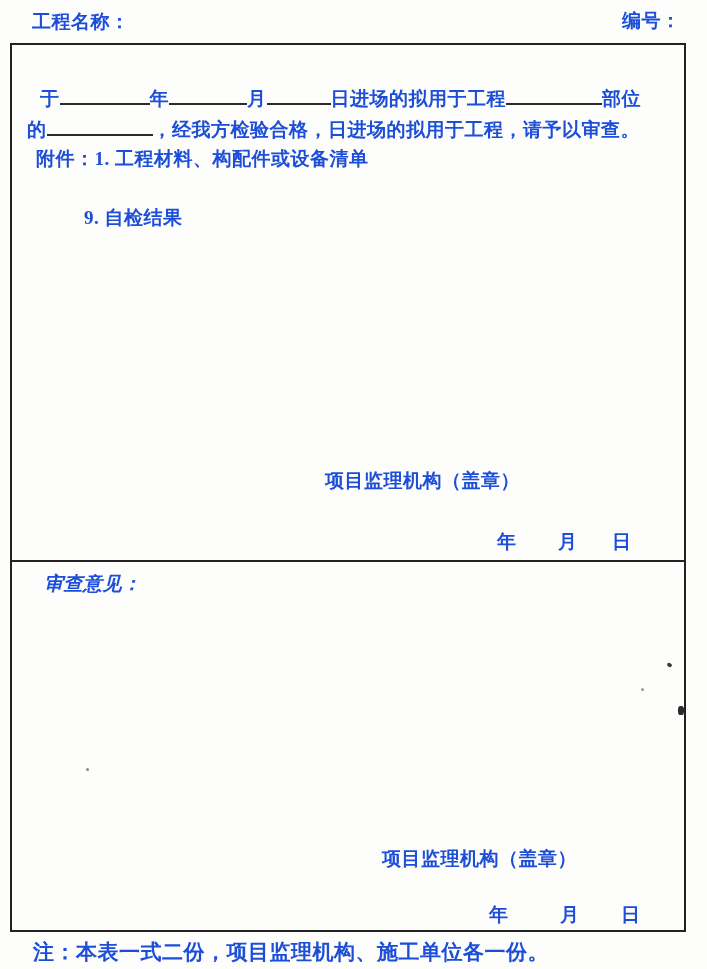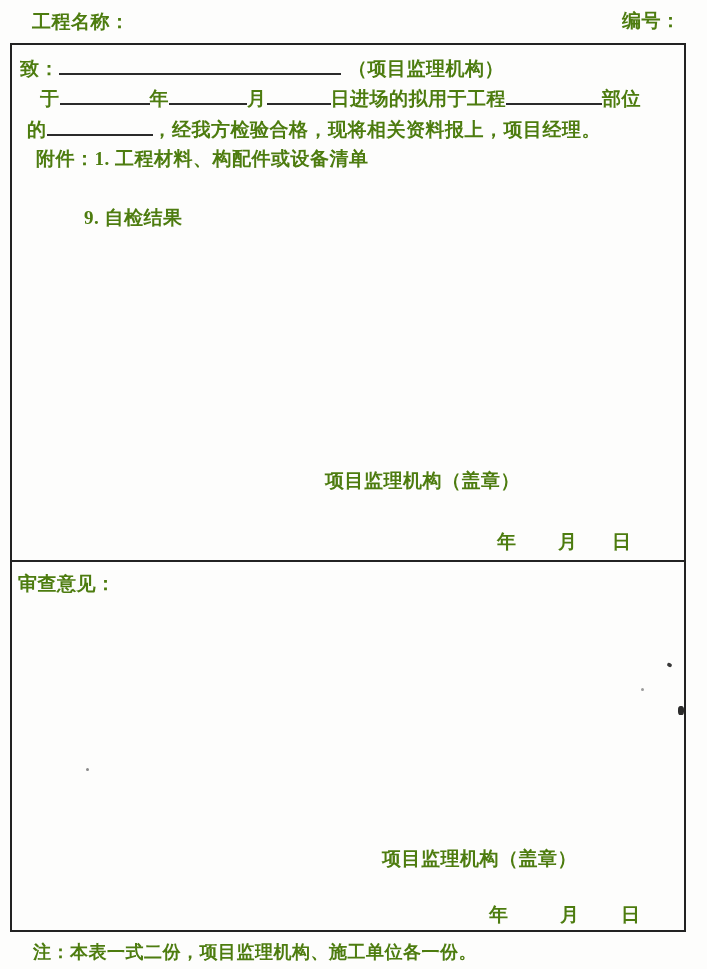--- a/index.html
+++ b/index.html
@@ -2,21 +2,21 @@
 <html><head>
 <meta charset="utf-8">
 <style>
   html,body { margin:0; padding:0; background:#ffffff; }
   .page {
     position:relative;
     width:707px; height:969px;
     background:#fdfdfc;
     font-family:"Liberation Serif","DejaVu Serif",serif;
     font-weight:700;
-    color:#4d7c0f;
+    color:#1d4ed8;
     font-size:19px;
     overflow:hidden;
   }
   .abs { position:absolute; white-space:nowrap; line-height:21px; letter-spacing:0.5px; }
   .box {
     position:absolute; left:10px; top:43px;
     width:672px; height:885px;
     border:2px solid #222222;
     background:transparent;
   }
@@ -35,63 +35,60 @@
   .w96{width:96px;} .w106{width:106px;}
   .suffix-gap { margin-left:7px; }
   .ymd { position:absolute; display:flex; white-space:nowrap; line-height:21px; }
   .ymd .m1 { margin-left:42px; } .ymd .d1 { margin-left:35px; }
   .ymd .m2 { margin-left:52px; } .ymd .d2 { margin-left:42px; }
   .speck { position:absolute; background:#3a3a3a; border-radius:50%; }
   .speck.s1 { left:667px; top:663px; width:5px; height:4px; transform:rotate(25deg); }
   .speck.s2 { left:641px; top:688px; width:3px; height:3px; background:#9b9b9b; }
   .speck.s3 { left:86px; top:768px; width:3px; height:3px; background:#8a8a8a; }
   .speck.s4 { left:678px; top:706px; width:6px; height:9px; background:#2c2c2c; border-radius:40%; }
-  .footnote { font-size:18px; }
+  .footnote { font-size:21px; }
 </style>
 </head>
 <body>
 
 <div class="page">
 
   <div class="abs" style="left:32px; top:11px;">工程名称：</div>
   <div class="abs" style="left:622px; top:10px;">编号：</div>
 
   <div class="box">
 
-    <div class="abs" style="left:8px; top:13px;">
-      <span>致：</span><span class="blank w282"></span><span class="suffix-gap">（项目监理机构）</span>
-    </div>
 
     <div class="abs" style="left:28px; top:43px;">
       <span>于</span><span class="blank w90"></span><span>年</span><span class="blank w78"></span><span>月</span><span class="blank w64"></span><span>日进场的拟用于工程</span><span class="blank w96"></span><span>部位</span>
     </div>
 
     <div class="abs" style="left:15px; top:74px;">
-      <span>的</span><span class="blank w106"></span><span>，经我方检验合格，现将相关资料报上，项目经理。</span>
+      <span>的</span><span class="blank w106"></span><span>，经我方检验合格，日进场的拟用于工程，请予以审查。</span>
     </div>
 
     <div class="abs" style="left:24px; top:103px;">
       <span>附件：</span><span>1. 工程材料、构配件或设备清单</span>
     </div>
     <div class="abs" style="left:72px; top:162px;">
       <span>9. 自检结果</span>
     </div>
 
     <div class="abs" style="left:313px; top:425px;">
       <span>项目监理机构（盖章）</span>
     </div>
     <div class="ymd" style="left:485px; top:486px;">
       <span>年</span>
       <span class="m1">月</span>
       <span class="d1">日</span>
     </div>
 
     <div class="divider"></div>
 
-    <div class="abs" style="left:6px; top:528px;">
+    <div class="abs" style="left:32px; top:528px;font-style:italic;">
       <span>审查意见：</span>
     </div>
 
     <div class="abs" style="left:335px; top:803px;margin-left:35px;">
       <span>项目监理机构（盖章）</span>
     </div>
     <div class="ymd" style="left:477px; top:859px;">
       <span>年</span>
       <span class="m2">月</span>
       <span class="d2">日</span>

